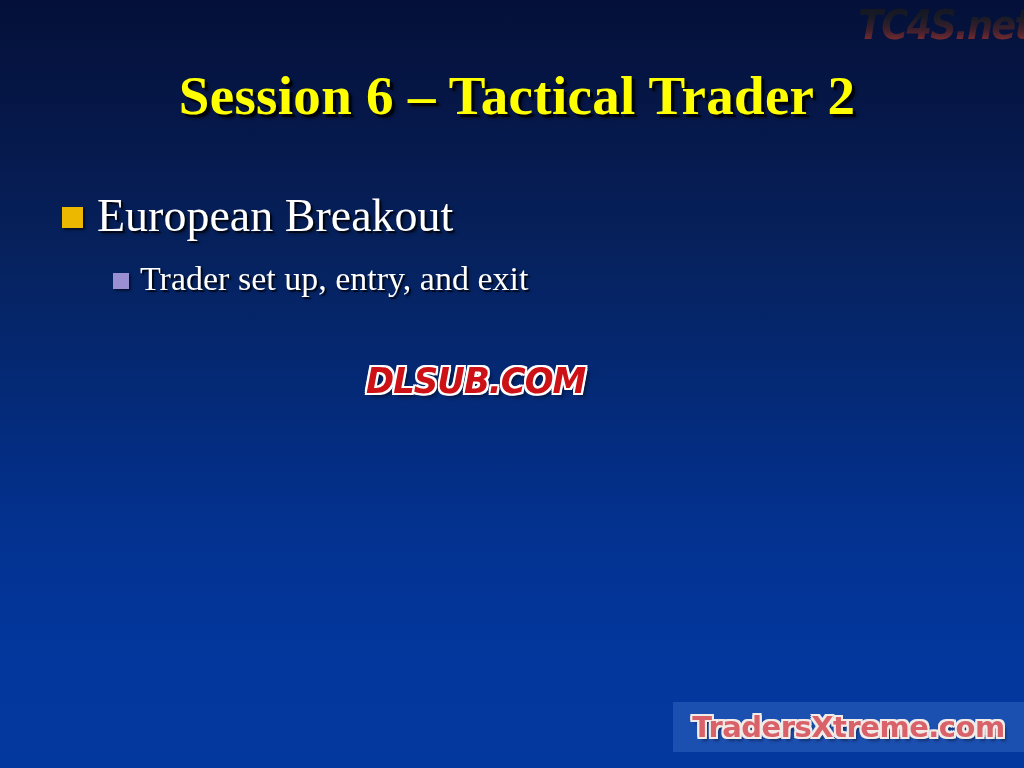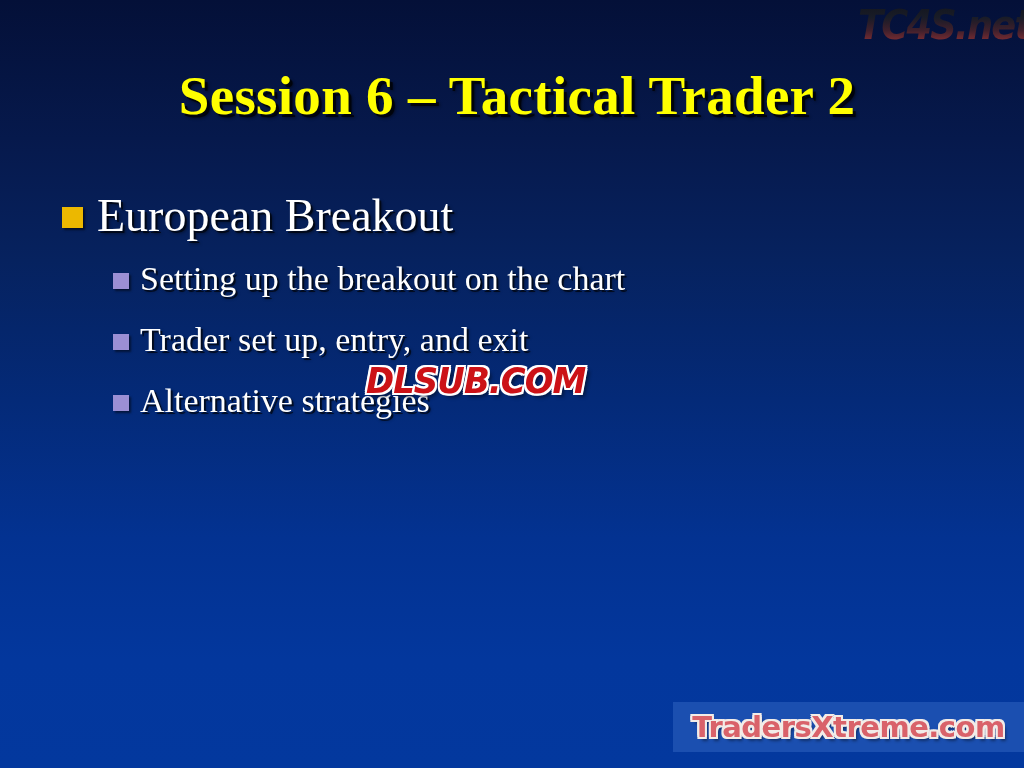--- a/index.html
+++ b/index.html
@@ -191,34 +191,26 @@
 
   <div id="title">Session 6 – Tactical Trader 2</div>
 
   <div id="body">
 
     <div class="lvl1">
       <span class="marker"></span>
       <span class="txt">European Breakout</span>
     </div>
 
-    <div class="lvl2">
-      <span class="marker"></span>
-      <span class="txt">Setting up the breakout on the chart</span>
-    </div>
 
     <div class="lvl2">
       <span class="marker"></span>
       <span class="txt">Trader set up, entry, and exit</span>
     </div>
 
-    <div class="lvl2">
-      <span class="marker"></span>
-      <span class="txt">Alternative strategies</span>
-    </div>
 
   </div>
 
   <div id="wm-tc4s">TC4S.net</div>
 
   <div id="wm-dlsub">DLSUB.COM</div>
 
   <div id="wm-traders">
     <span class="label">TradersXtreme.com</span>
   </div>

